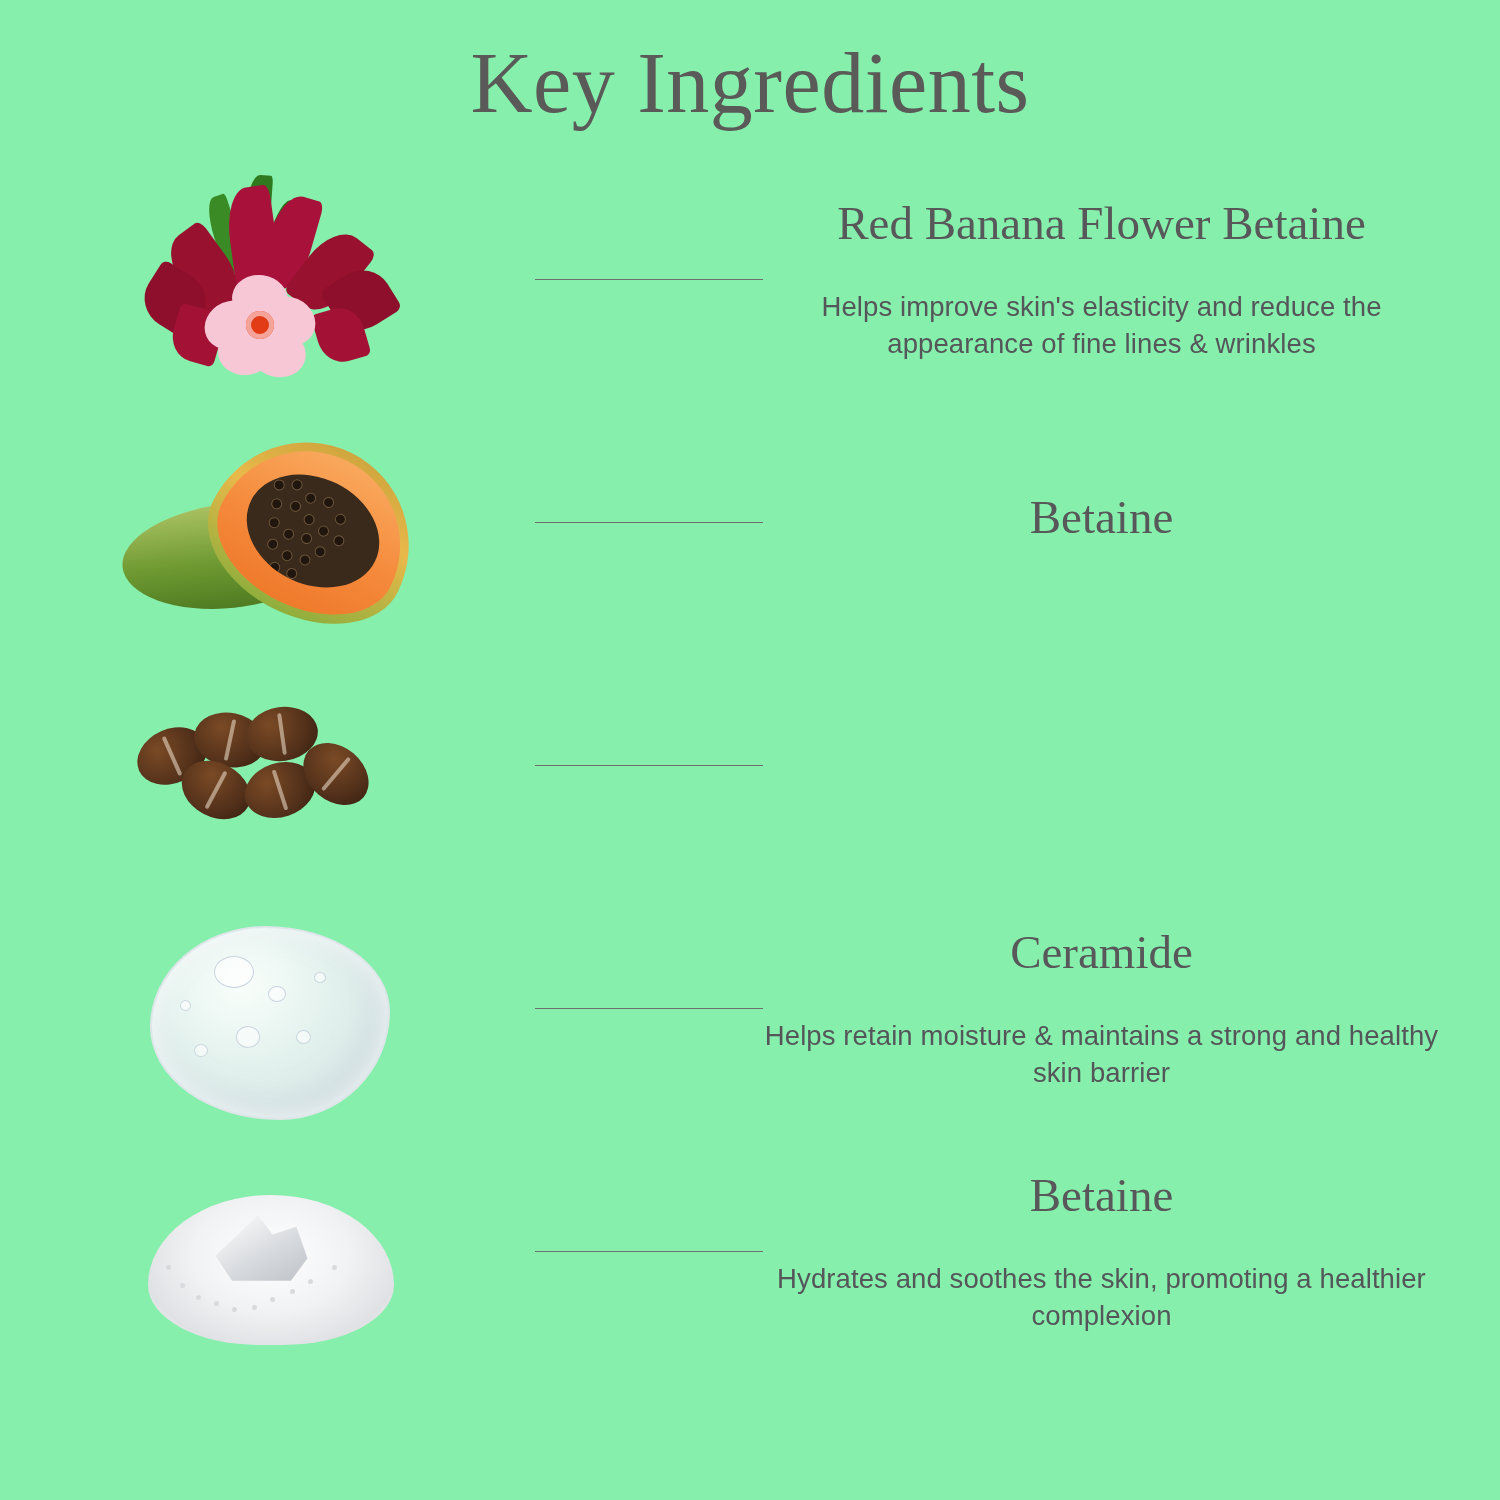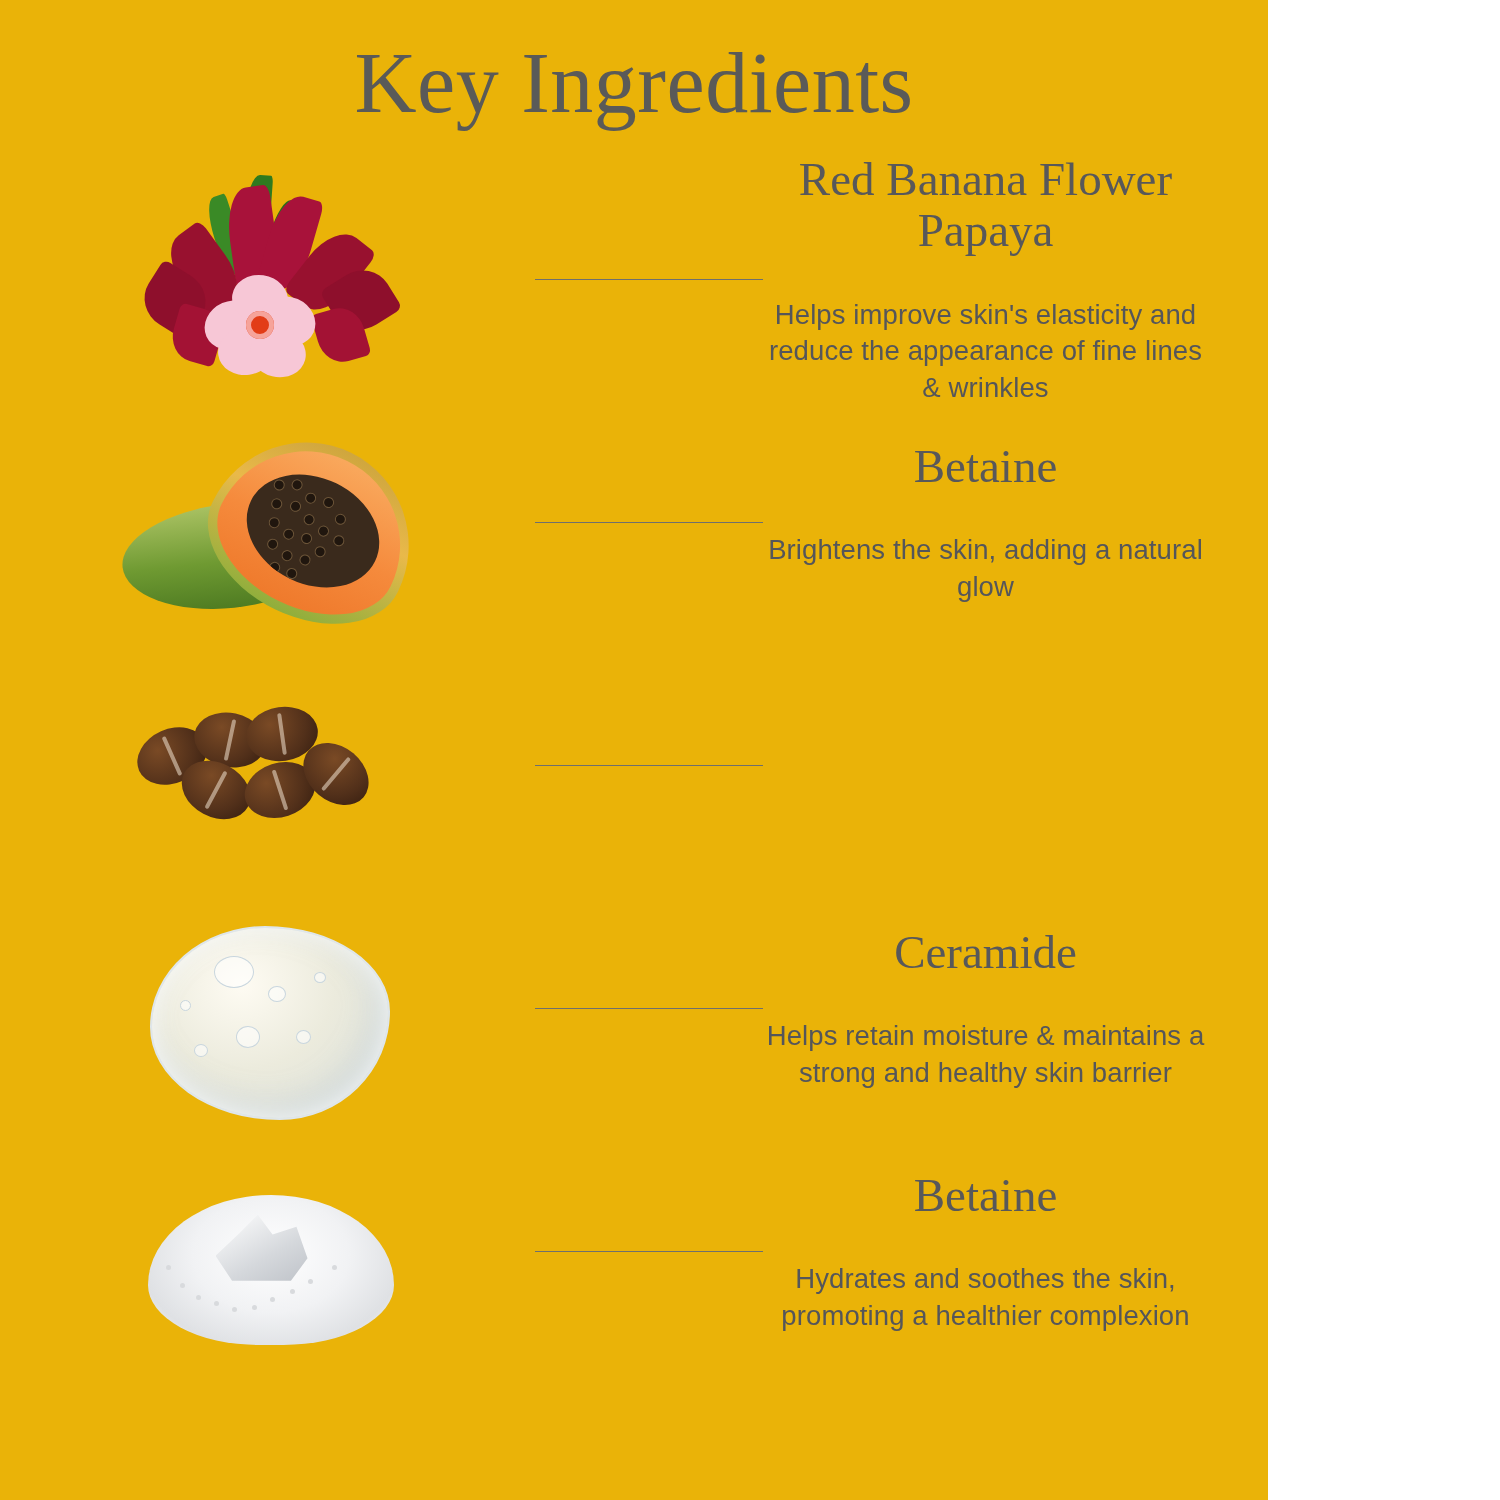--- a/index.html
+++ b/index.html
@@ -9,24 +9,24 @@
   }
   body {
     width: 1500px;
     height: 1500px;
     font-family: "Liberation Sans", sans-serif;
     color: #4a4a48;
     overflow: hidden;
     position: relative;
   }
   .page {
-    width: 1268px;
+    width: 1500px;
     height: 1500px;
     position: relative;
-    background: #eab308;
+    background: #86efac;
   }
   .page-title {
     text-align: center;
     font-family: "Liberation Serif", serif;
     font-size: 86px;
     font-weight: 400;
     color: #5a5a58;
     letter-spacing: 0.5px;
     padding-top: 38px;
     line-height: 1.05;
@@ -277,21 +277,21 @@
             <div class="hp" style="left:14px; top:52px; transform:rotate(-8deg);"></div>
             <div class="hp" style="left:46px; top:54px; transform:rotate(14deg);"></div>
             <div class="hcenter"></div>
           </div>
         </div>
       </div>
       <div class="connector-cell">
         <div class="connector"></div>
       </div>
       <div class="text-cell">
-        <div class="ing-name">Red Banana Flower Papaya</div>
+        <div class="ing-name">Red Banana Flower Betaine</div>
         <div class="ing-desc">Helps improve skin's elasticity and reduce the appearance of fine lines &amp; wrinkles</div>
       </div>
     </div>
 
     <div class="row">
       <div class="img-cell">
         <div class="art">
           <div class="papaya-whole"></div>
           <div class="papaya-half">
             <div class="rind"></div>
@@ -318,21 +318,20 @@
               <div class="seed" style="left:64px; top:96px;"></div>
             </div>
           </div>
         </div>
       </div>
       <div class="connector-cell">
         <div class="connector"></div>
       </div>
       <div class="text-cell">
         <div class="ing-name">Betaine</div>
-        <div class="ing-desc">Brightens the skin, adding a natural glow</div>
       </div>
     </div>
 
     <div class="row">
       <div class="img-cell">
         <div class="art">
           <div class="bean" style="left:18px; top:78px; transform:rotate(-24deg);"></div>
           <div class="bean" style="left:76px; top:62px; transform:rotate(12deg);"></div>
           <div class="bean" style="left:128px; top:56px; transform:rotate(-8deg);"></div>
           <div class="bean" style="left:62px; top:112px; transform:rotate(28deg);"></div>

